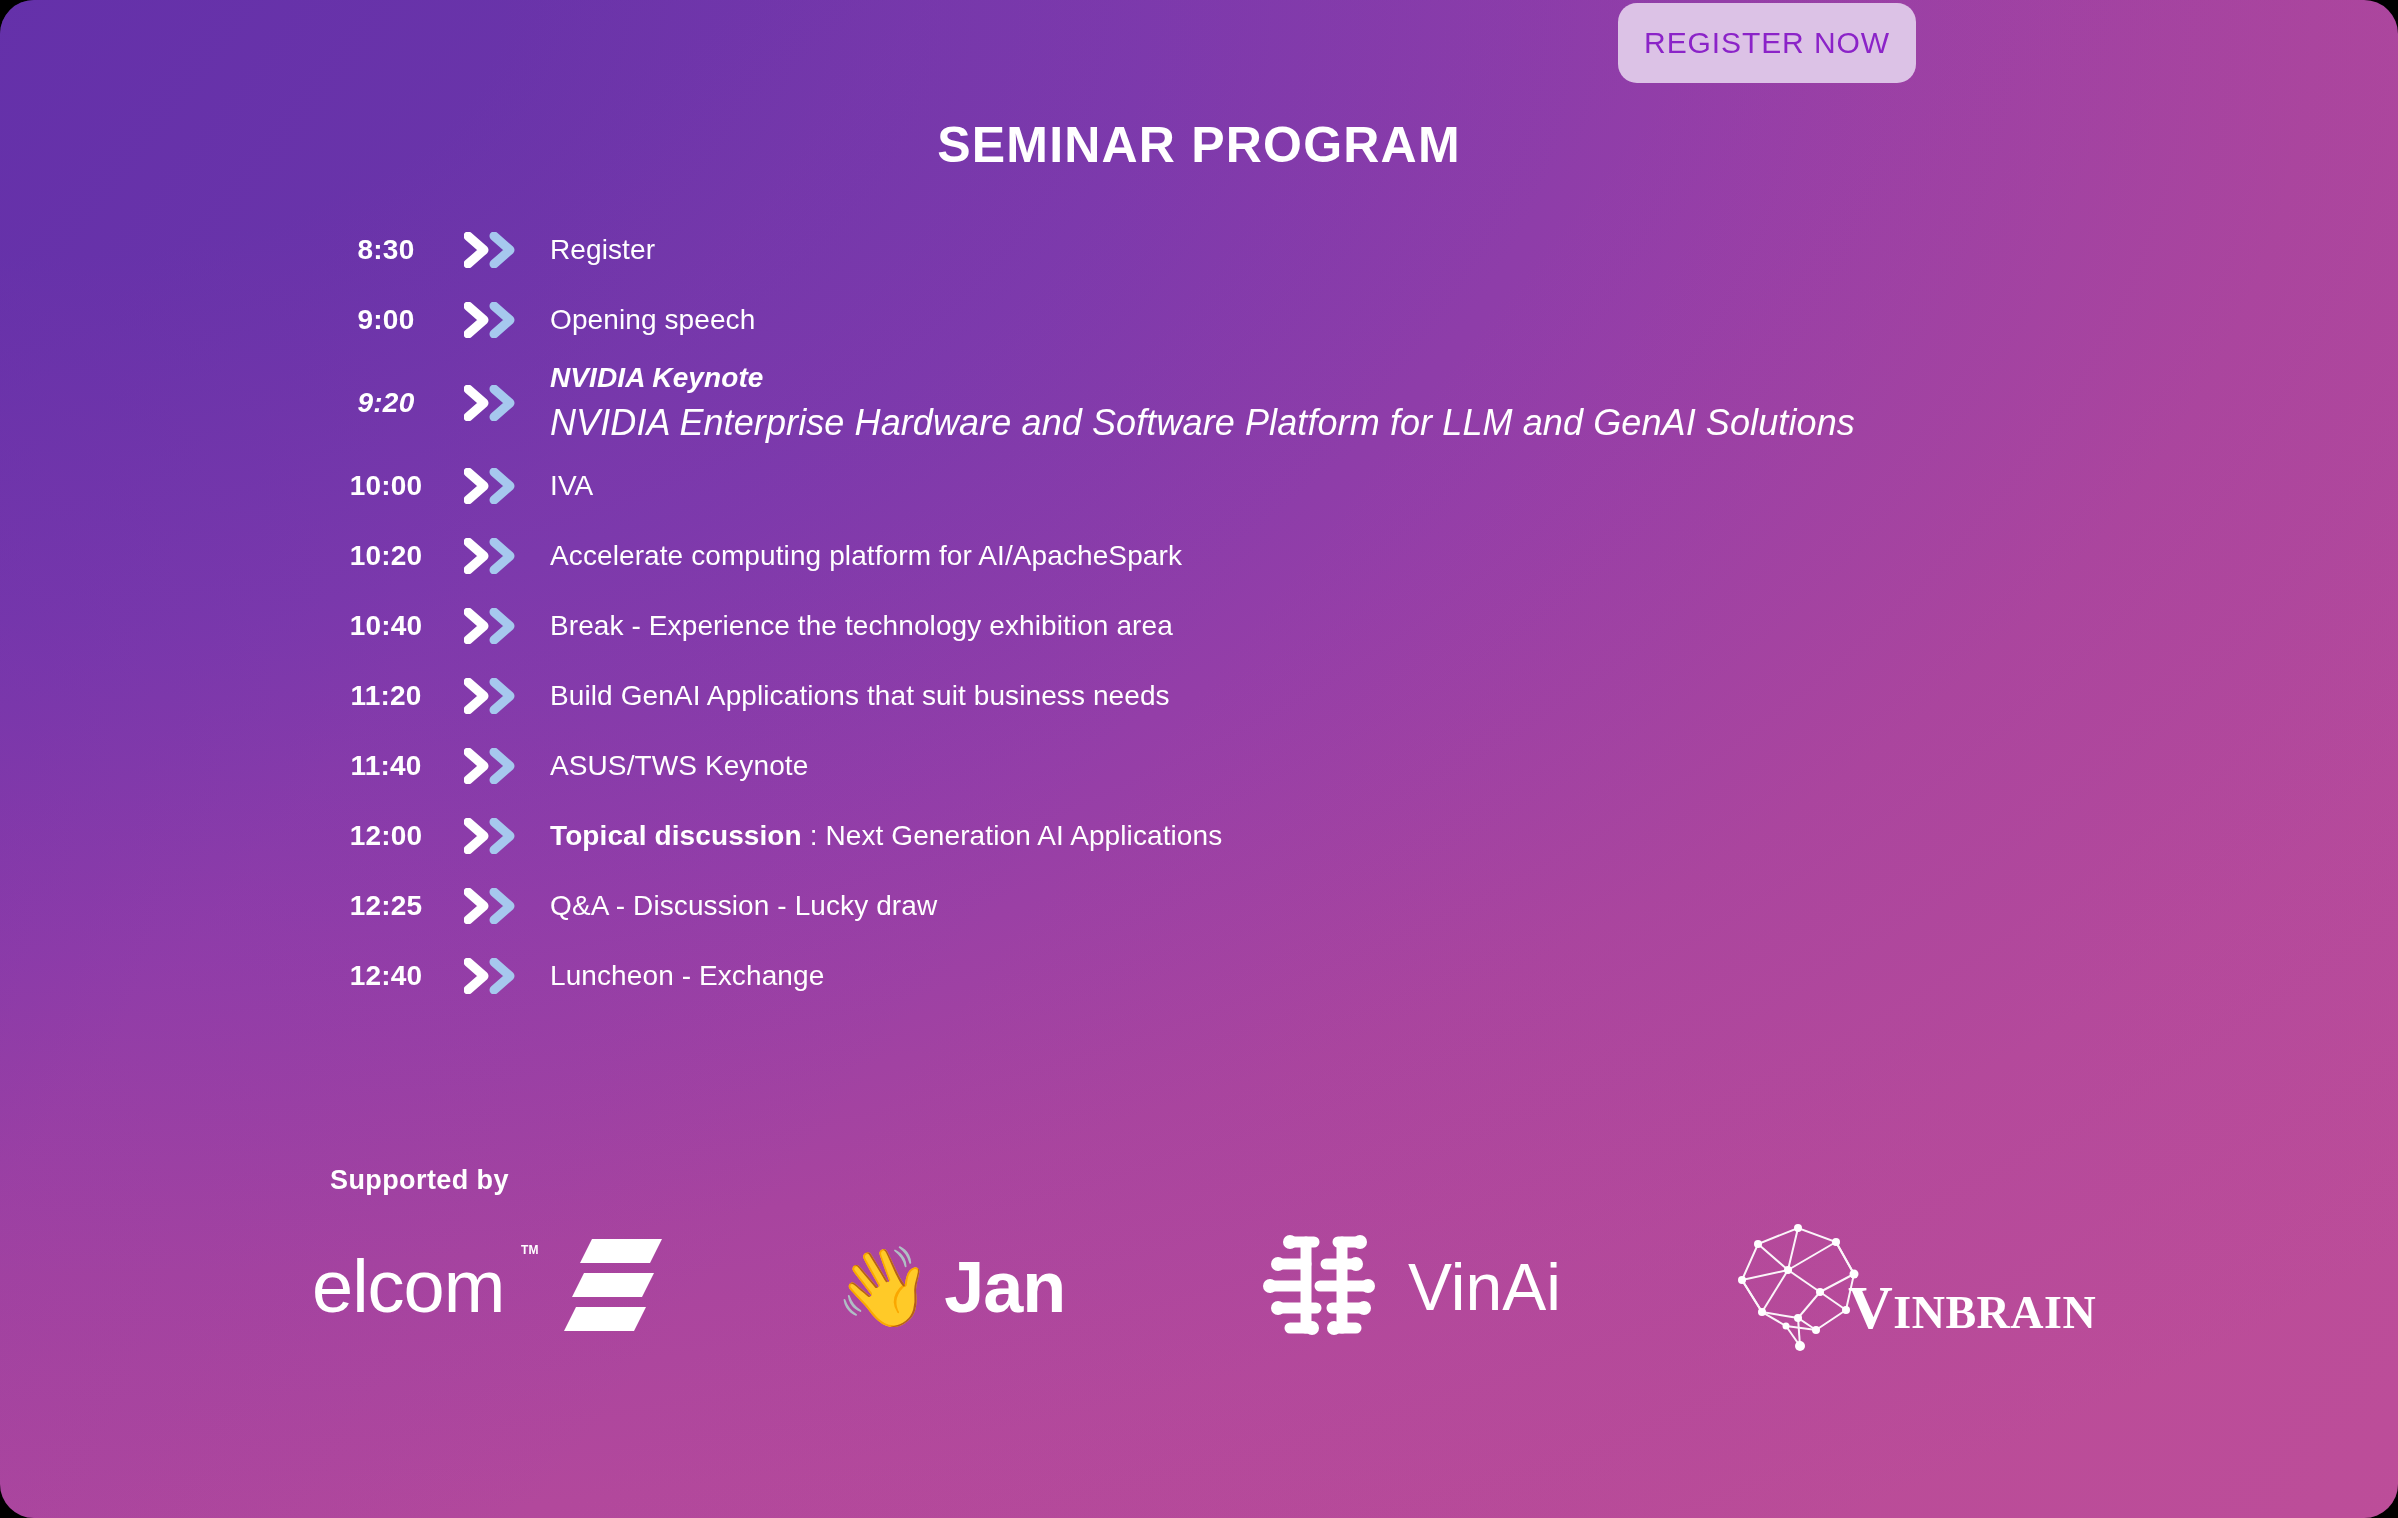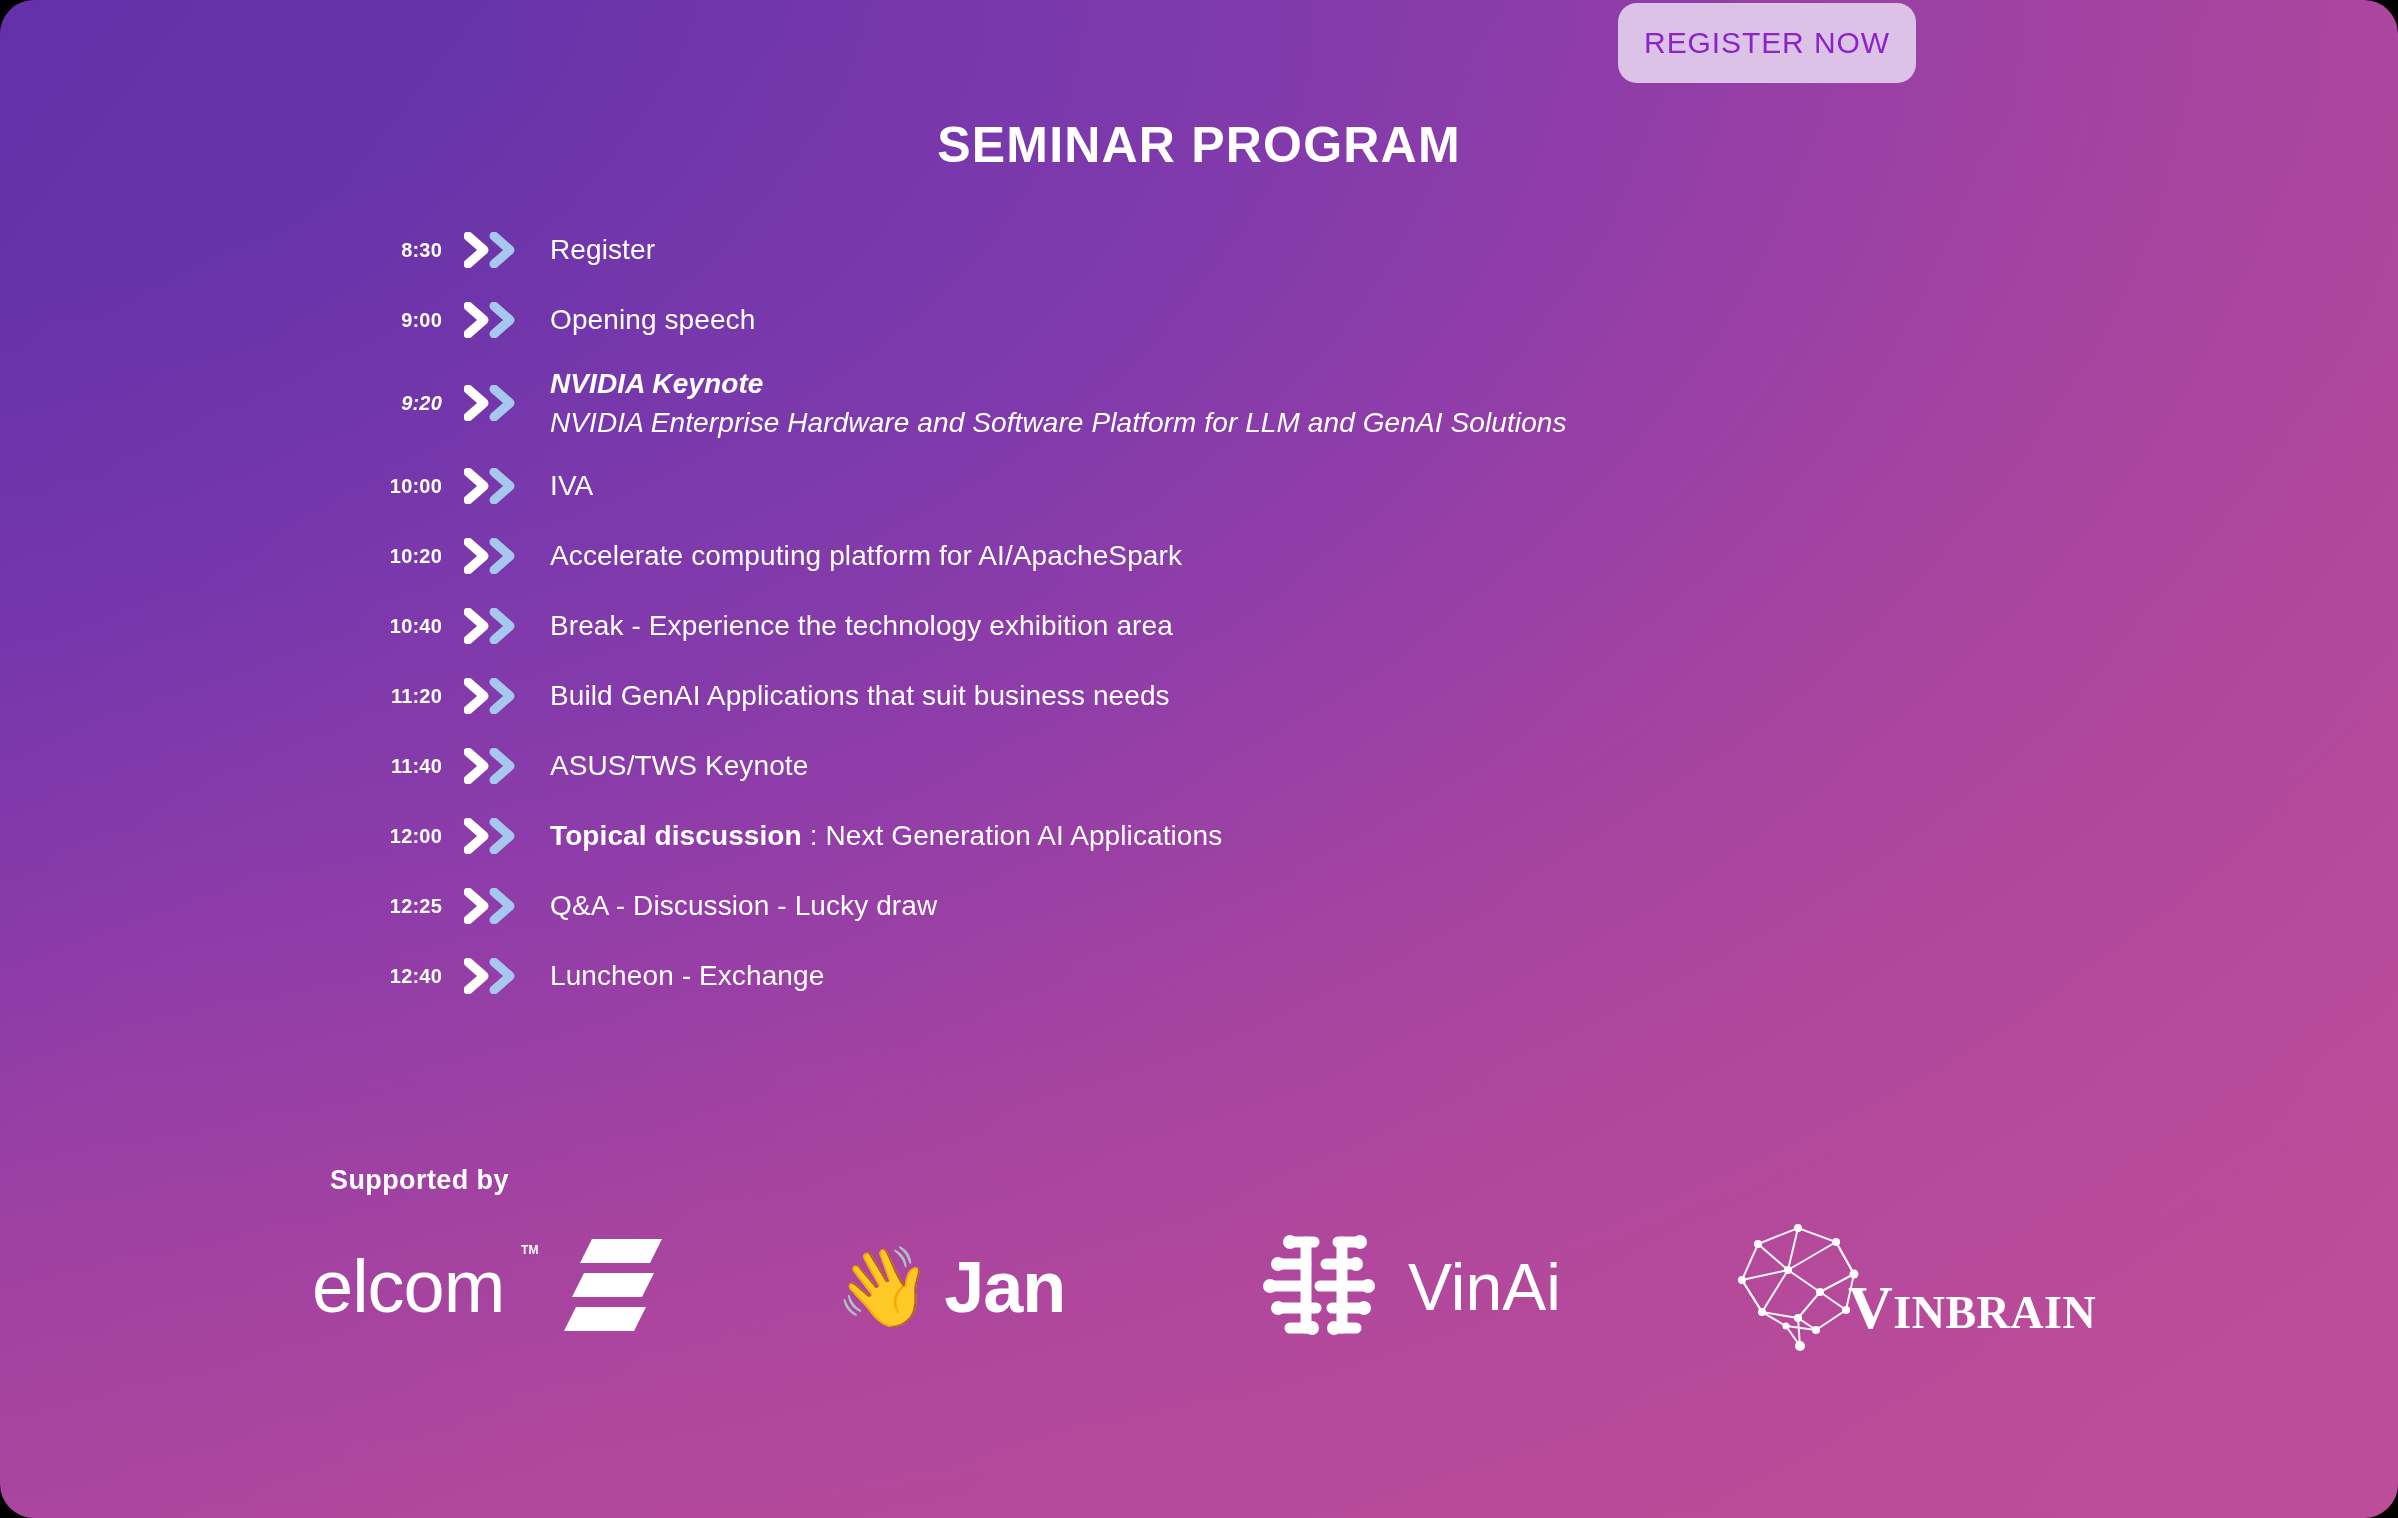--- a/index.html
+++ b/index.html
@@ -95,23 +95,23 @@
   .row {
     display:flex;
     align-items:center;
     min-height:70px;
   }
   .row.tall { min-height:96px;font-style:italic; }
 
   .row-time {
     width:112px;
     flex:0 0 112px;
-    text-align:right;
-    color:#ffffff;
-    font-size:20px;
+    text-align:center;
+    color:#ffffff;
+    font-size:28px;
     font-weight:700;
     letter-spacing:0.2px;
   }
 
   .chev {
     flex:0 0 auto;
     width:58px;
     margin-left:22px;
     margin-right:28px;
     display:flex;
@@ -130,21 +130,21 @@
   }
   .row-body .lead { font-weight:700; }
   .row-title {
     font-weight:700;
     font-size:28px;
     display:block;
     margin-bottom:2px;
   }
   .row-sub {
     font-weight:400;
-    font-size:28px;
+    font-size:36px;
     display:block;
   }
 
   
   .supported-label {
     position:absolute;
     z-index:5;
     top:1165px;
     left:330px;
     color:#ffffff;

